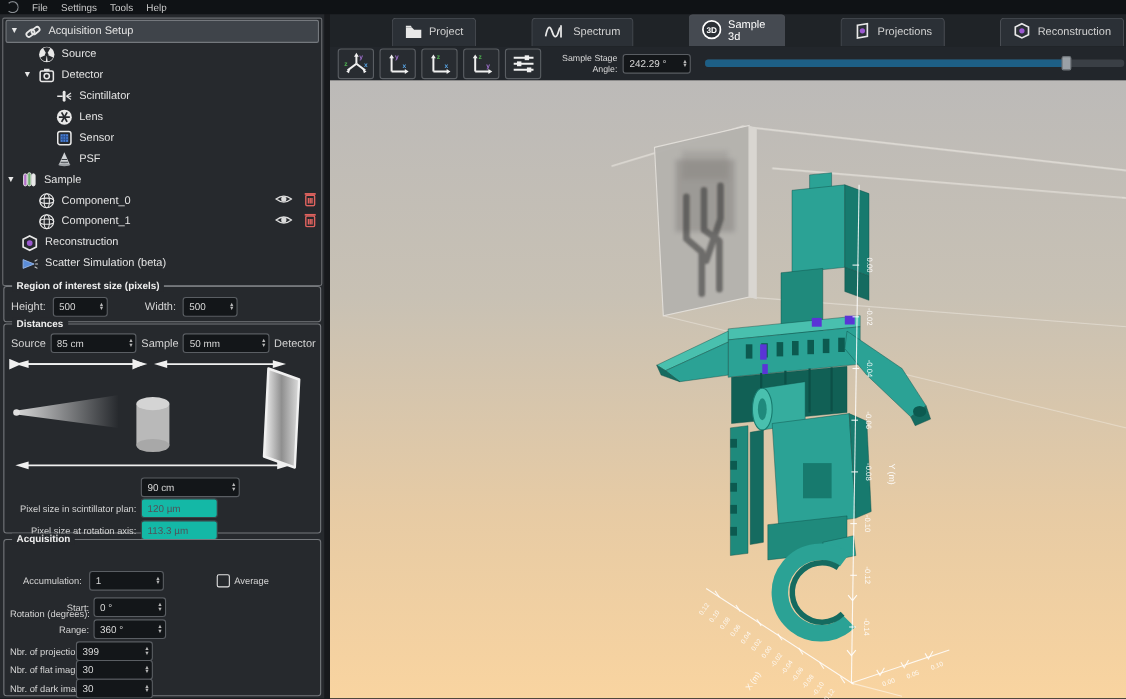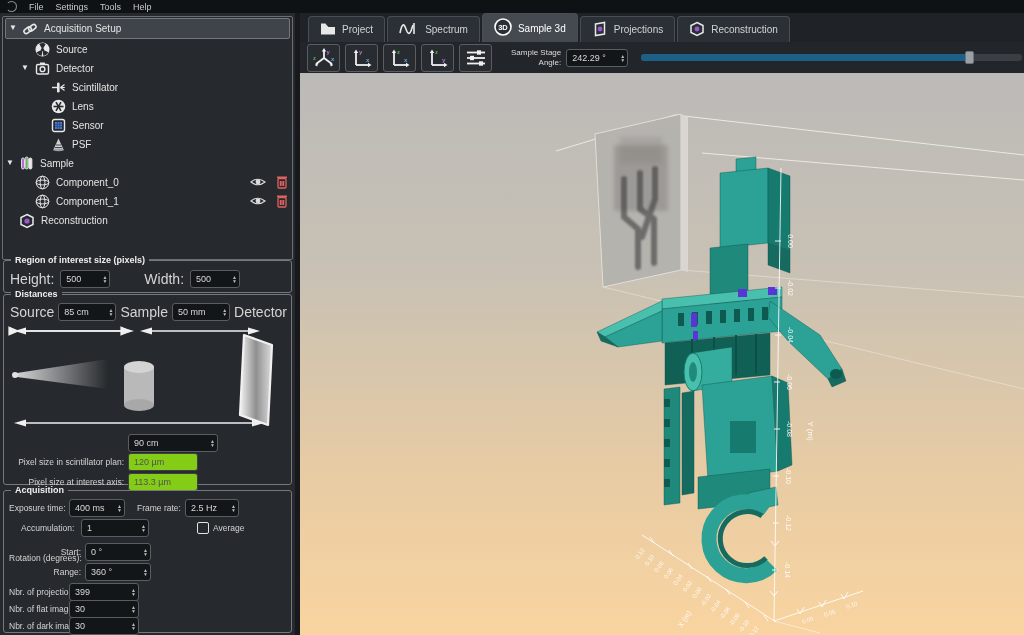--- a/index.html
+++ b/index.html
@@ -23,23 +23,23 @@
   
   .gbox{position:absolute;left:3px;width:287px;border:1px solid #75787c;border-radius:3px;background:#26292d;}
   .gtitle{position:absolute;top:-6px;left:7px;background:#26292d;padding:0 4px;font-weight:bold;
           font-size:9px;color:#efefef;}
   .spin{display:inline-flex;align-items:center;background:#131619;border:1px solid #5a5e63;
         border-radius:3px;height:16px;padding:0 2px 0 0;}
   .spin input{background:transparent;border:0;outline:0;color:#d8d8d8;font-size:9px;
               font-family:"Liberation Sans",sans-serif;padding:0 0 0 5px;width:100%;}
   .spin-btns{display:flex;flex-direction:column;line-height:4px;font-size:5px;color:#b9b9b9;font-style:normal;}
   .spin-btns i{font-style:normal;}
-  .dis{background:#84cc16;border-color:#3c4045;}
+  .dis{background:#14b8a6;border-color:#3c4045;}
   .dis input{color:#4f545a;}
-  .flbl{font-size:14px;color:#d4d4d4;white-space:nowrap;}
+  .flbl{font-size:10px;color:#d4d4d4;white-space:nowrap;}
   
   .roi-box{top:247px;height:31px;}
   .roi-row{display:flex;align-items:center;gap:6px;padding:9px 0 0 6px;}
   
   .dist-box{top:281px;height:189px;}
   .dist-row1{display:flex;align-items:center;gap:4px;padding:8px 4px 0 6px;}
   .dist-svg{position:absolute;left:2px;top:28px;}
   .dist-total{position:absolute;left:100px;top:139px;width:86px;margin-left:24px;}
   .pix-row{position:absolute;left:2px;display:flex;align-items:center;gap:4px;}
   .pix-row .flbl{width:118px;text-align:right;font-size:8.5px;}
@@ -47,21 +47,21 @@
   
   .acq-box{top:477px;height:141px;}
   .acq-box .flbl{font-size:8.5px;}
   .arow{position:absolute;display:flex;align-items:center;gap:4px;}
   .chk{width:10px;height:10px;border:1.5px solid #e4e4e4;border-radius:2px;background:transparent;}
   
   .tabbar{position:absolute;left:300px;top:13px;width:724px;height:29px;background:#1f2327;
           display:flex;align-items:flex-end;padding-left:8px;box-sizing:border-box;}
   .tab{height:25px;display:flex;align-items:center;gap:6px;padding:0 11px;background:#2b3036;
        border:1px solid #4a4e54;border-bottom:none;border-radius:4px 4px 0 0;margin-right:2px;
-       font-size:10px;color:#d2d2d2;cursor:pointer;}
+       font-size:10px;color:#d2d2d2;cursor:pointer;margin-left:48px;}
   .tab.active{background:#454a51;color:#ffffff;height:28px;}
   .toolbar{position:absolute;left:300px;top:42px;width:724px;height:31px;background:#22262b;
            display:flex;align-items:center;padding-left:7px;box-sizing:border-box;gap:5px;}
   .tool-btn{width:31px;height:26px;background:#282c31;border:1px solid #5a5e63;border-radius:3px;
             display:flex;align-items:center;justify-content:center;cursor:pointer;}
   .stage-lbl{margin-left:14px;text-align:right;font-size:8px;line-height:1.25;color:#dadada;}
   .stage-spin{width:58px;}
   .slider{flex:1;margin:0 2px 0 8px;position:relative;height:13px;}
   .slider .track{position:absolute;left:0;right:0;top:3px;height:7px;border-radius:3px;background:#3a3f45;}
   .slider .fill{position:absolute;left:0;width:86%;top:3px;height:7px;border-radius:3px;background:#1d5f86;}
@@ -252,20 +252,33 @@
     </div>
     <div class="tree-row" style="padding-left:16px">
       <span class="ticon">
         <svg width="16" height="16">
             <path d="M8,1.5 L14,4.5 V11.5 L8,14.5 L2,11.5 V4.5 Z" fill="none" stroke="#e8e8e8" stroke-width="1.5"></path>
           <circle cx="8" cy="8" r="2.6" fill="#9b59d0"></circle>
           </svg>
       </span>
       <span>Reconstruction</span>
     </div>
+    <div class="tree-row" style="padding-left:16px">
+      <span class="ticon">
+        <svg width="16" height="14">
+            <path d="M2,3 L12,7 L2,11 Z" fill="#5b8dd9" stroke="#9bb8e8" stroke-width="0.8"></path>
+          <g stroke="#cfcfcf" stroke-width="1">
+              <line x1="12.5" y1="4.5" x2="15" y2="3"></line>
+              <line x1="13" y1="7" x2="15.5" y2="7"></line>
+          <line x1="12.5" y1="9.5" x2="15" y2="11"></line>
+            </g>
+          </svg>
+      </span>
+      <span>Scatter Simulation (beta)</span>
+    </div>
   </div>
 
   <div class="gbox roi-box">
     <span class="gtitle">Region of interest size (pixels)</span>
     <div class="roi-row">
       <span class="flbl">Height:</span>
       <span class="spin" style="width:46px">
         <input readonly="" value="500" style="">
         <span class="spin-btns">
             <i>▲</i>
@@ -356,47 +369,29 @@
           <i>▼</i>
         </span>
     </span>
     <div class="pix-row" style="top:158px">
       <span class="flbl">Pixel size in scintillator plan:</span>
       <span class="spin dis">
         <input readonly="" value="120 µm" style="">
       </span>
     </div>
     <div class="pix-row" style="top:178px">
-      <span class="flbl">Pixel size at interest axis:</span>
+      <span class="flbl">Pixel size at rotation axis:</span>
       <span class="spin dis">
         <input readonly="" value="113.3 µm" style="">
       </span>
     </div>
   </div>
 
   <div class="gbox acq-box">
     <span class="gtitle">Acquisition</span>
-    <div class="arow" style="left:5px;top:8px">
-      <span class="flbl" style="width:56px">Exposure time:</span>
-      <span class="spin" style="width:52px">
-        <input readonly="" value="400 ms" style="">
-        <span class="spin-btns">
-            <i>▲</i>
-            <i>▼</i>
-          </span>
-      </span>
-      <span class="flbl" style="margin-left:8px">Frame rate:</span>
-      <span class="spin" style="width:50px">
-        <input readonly="" value="2.5 Hz" style="">
-        <span class="spin-btns">
-            <i>▲</i>
-            <i>▼</i>
-          </span>
-      </span>
-    </div>
     <div class="arow" style="left:17px;top:28px">
       <span class="flbl" style="width:56px">Accumulation:</span>
       <span class="spin" style="width:64px">
         <input readonly="" value="1" style="">
         <span class="spin-btns">
             <i>▲</i>
             <i>▼</i>
           </span>
       </span>
       <span class="chk" style="margin-left:44px"></span>

